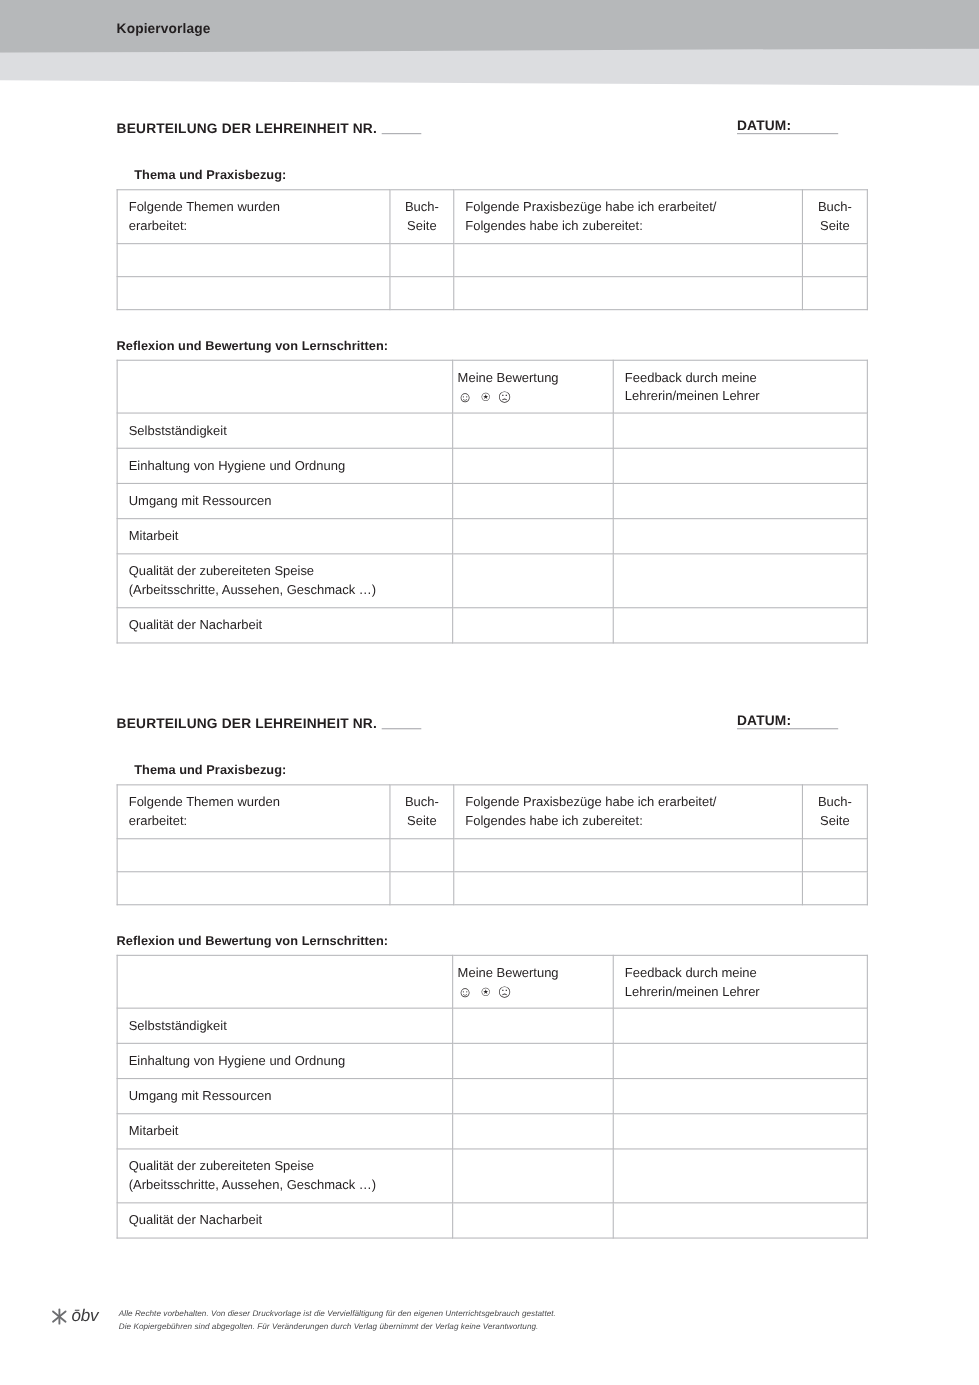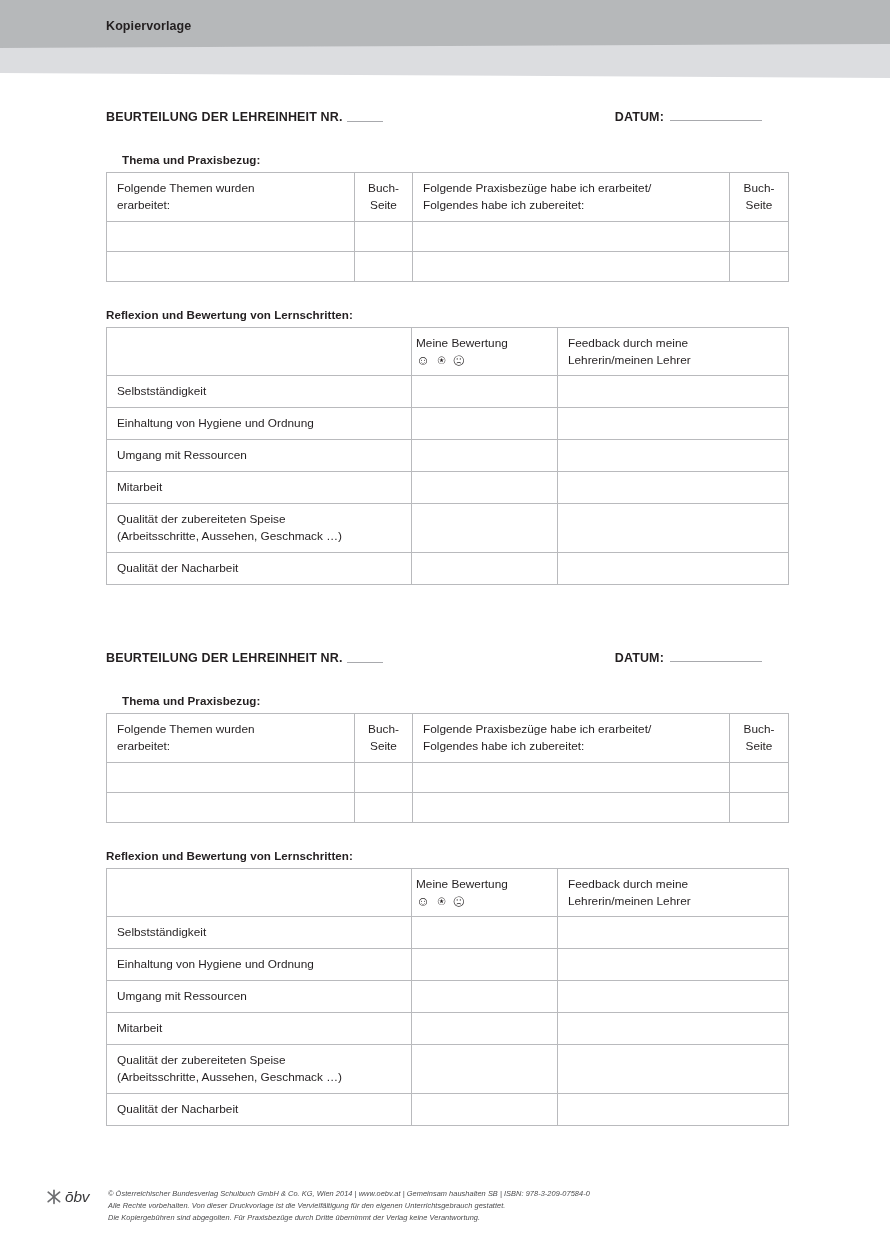--- a/index.html
+++ b/index.html
@@ -80,20 +80,21 @@
     width: 36px;
     border-bottom: 1.3px solid #a8a9ad;
     margin-left: 4px;
     margin-bottom: 2px;
   }
   .title-date {
     margin-left: auto;
     display: flex;
     align-items: baseline;
     padding-right: 26px;
+    flex-direction: column;
   }
   .title-date .lbl {
     font-size: 12.5px;
     font-weight: bold;
     letter-spacing: 0.15px;
   }
   .rule-long {
     display: inline-block;
     width: 92px;
     border-bottom: 1.3px solid #a8a9ad;
@@ -428,19 +429,18 @@
       <svg class="logo-star" viewBox="0 0 16 16" aria-hidden="true">
         <g stroke="#6d6e71" stroke-width="1.7" stroke-linecap="round">
           <line x1="2.2" y1="3.2" x2="13.6" y2="12.6"></line>
           <line x1="13.6" y1="3.2" x2="2.2" y2="12.6"></line>
           <line x1="8" y1="1.4" x2="8" y2="14.3"></line>
         </g>
       </svg>
       <span class="logo-word">ōbv</span>
     </div>
     <div class="footer-text">
-      <div>© Österreichischer Bundesverlag Schulbuch GmbH &amp; Co. KG, Wien 2014 | www.oebv.at | Gemeinsam haushalten SB | ISBN: 978-3-209-07584-0</div>
       <div>Alle Rechte vorbehalten. Von dieser Druckvorlage ist die Vervielfältigung für den eigenen Unterrichtsgebrauch gestattet.</div>
-      <div>Die Kopiergebühren sind abgegolten. Für Praxisbezüge durch Dritte übernimmt der Verlag keine Verantwortung.</div>
+      <div>Die Kopiergebühren sind abgegolten. Für Veränderungen durch Verlag übernimmt der Verlag keine Verantwortung.</div>
     </div>
   </div>
 
 </div>
 
 </body></html>

